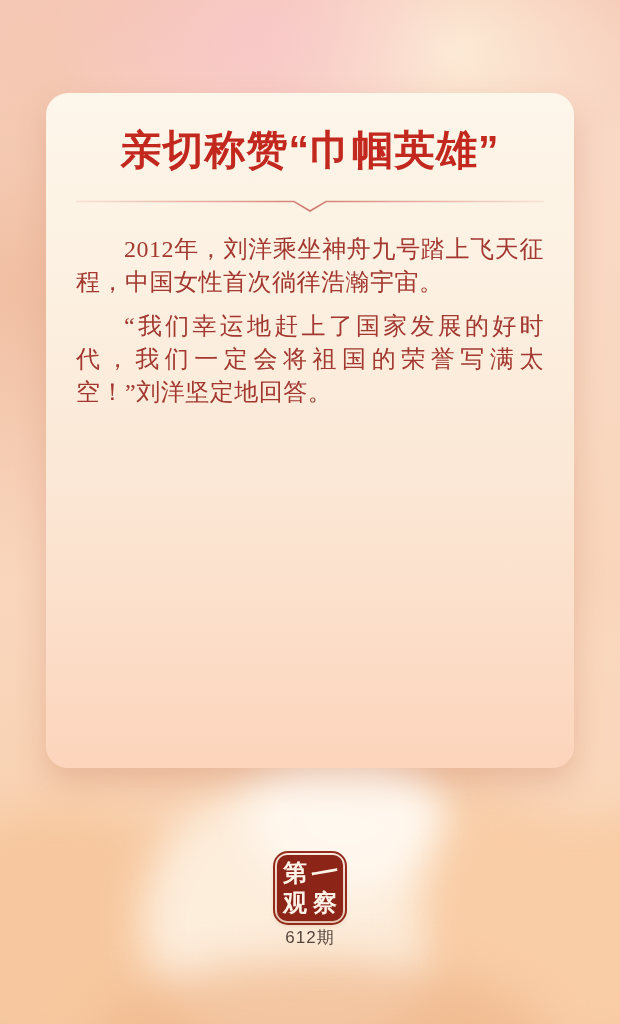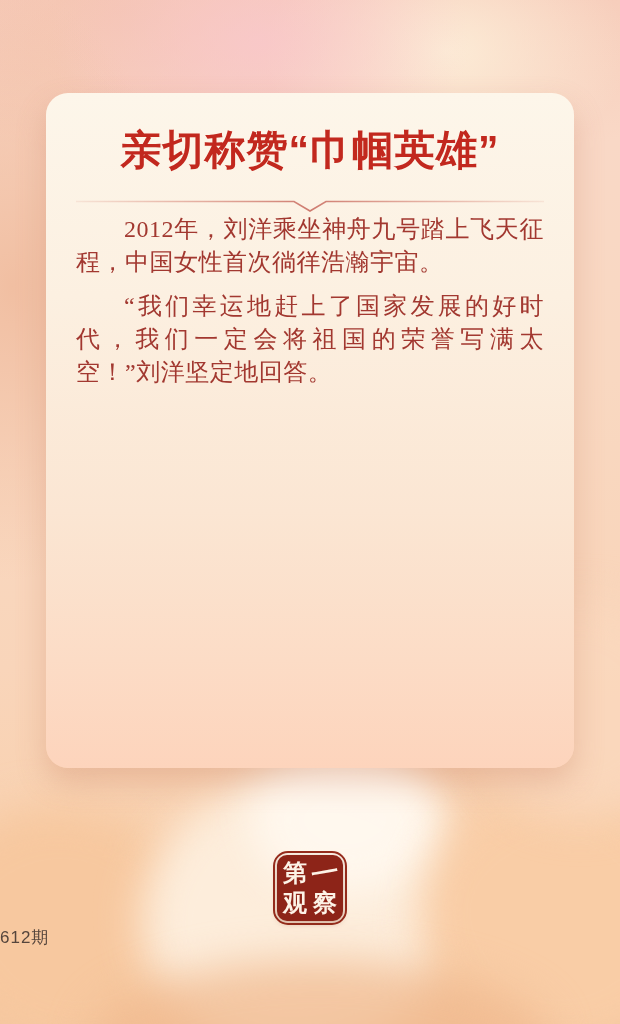--- a/index.html
+++ b/index.html
@@ -43,21 +43,21 @@
     font-family: "Liberation Sans", "DejaVu Sans", sans-serif;
     font-weight: 700;
     font-size: 41px;
     line-height: 50px;
     letter-spacing: 1px;
     color: #c2281e;
     text-align: center;
     white-space: nowrap;
   }
   .divider { margin-top: 24px; width: 100%; height: 14px; display: block; }
-  .body-text { margin-top: 0; }
+  .body-text { margin-top: 20px; }
   .body-text p {
     font-size: 24px;
     line-height: 33px;
     letter-spacing: 0.5px;
     color: #a23830;
     text-align: justify;
     text-indent: 2em;
     margin-bottom: 11px;
   }
 
@@ -89,21 +89,21 @@
     font-family: "Liberation Serif", "DejaVu Serif", serif;
     font-weight: 700;
     font-size: 24px;
     line-height: 1;
   }
   .seal-char.stroke-one { transform: rotate(-10deg) scaleX(1.15); }
   .issue {
     position: absolute;
     left: 0; top: 926px;
     width: 620px;
-    text-align: left;
+    text-align: center;
     font-family: "Liberation Sans", "DejaVu Sans", sans-serif;
     font-size: 17px;
     letter-spacing: 1px;
     color: #55453c;
   }
 </style>
 </head>
 <body>
 
 <div>

